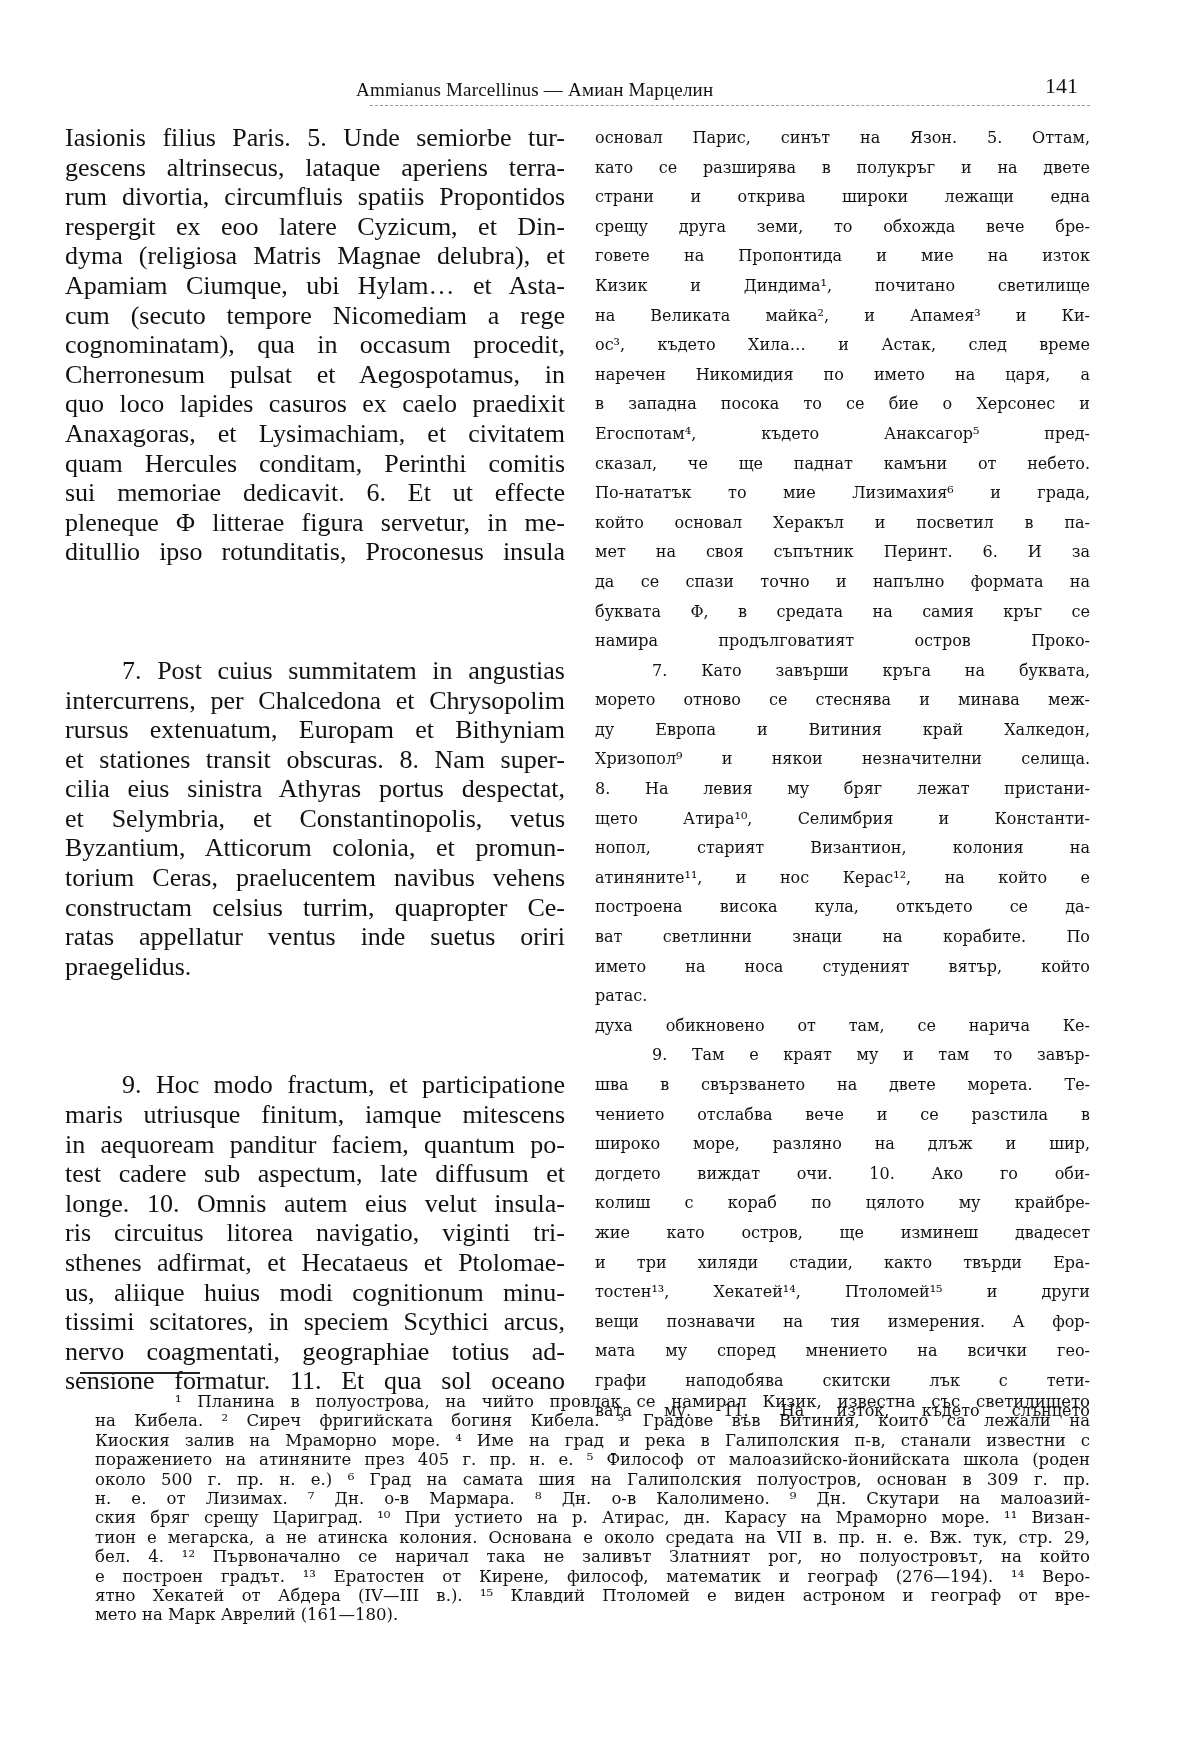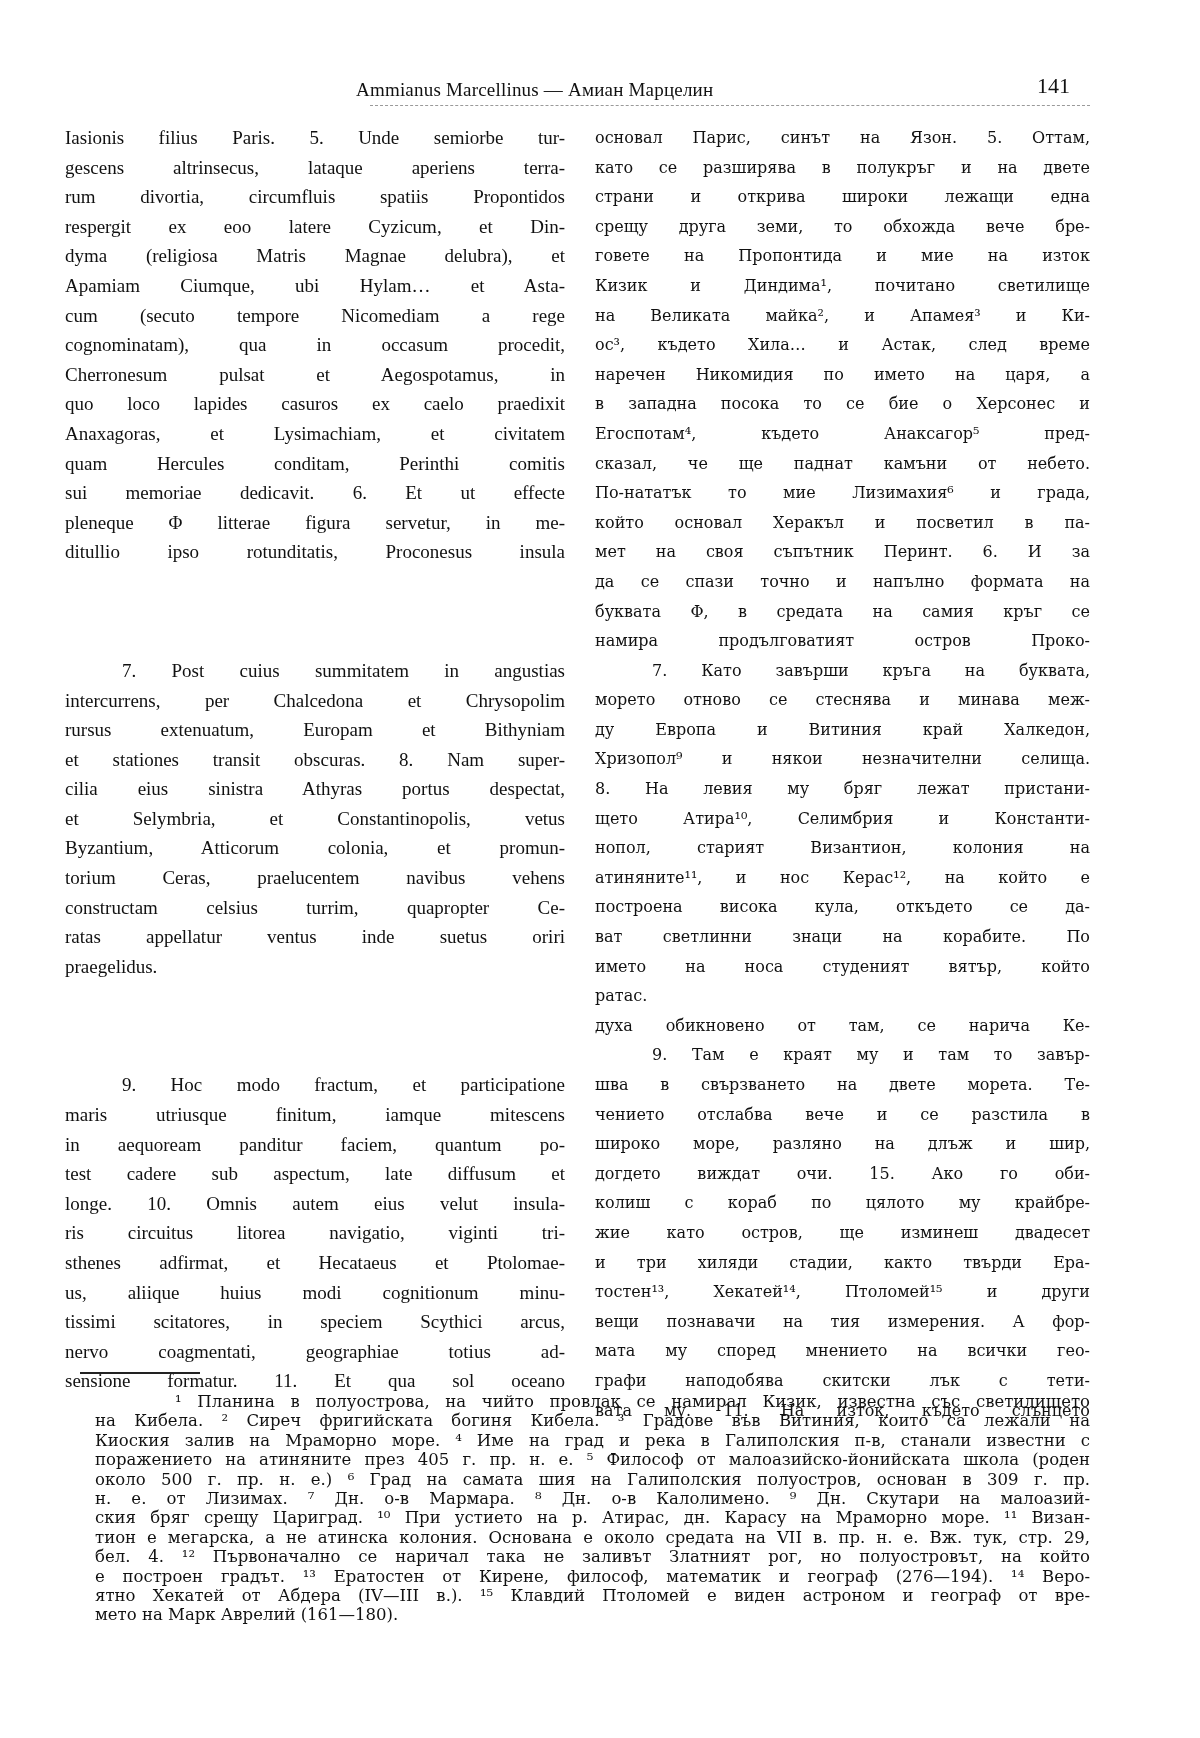--- a/index.html
+++ b/index.html
@@ -5,28 +5,28 @@
   html, body { margin: 0; padding: 0; background: #ffffff; }
   body {
     width: 1200px; height: 1738px; position: relative; overflow: hidden;
     font-family: "Liberation Serif", "DejaVu Serif", serif; color: #111111;
   }
   .header {
     position: absolute; left: 356px; top: 78px; width: 730px; height: 26px;
     font-size: 19px; line-height: 24px; text-align: right;
   }
   .header .title { position: absolute; left: 0; top: 0; white-space: nowrap; letter-spacing: 0.2px; }
-  .header .pagenum { position: absolute; right: 16px; top: -4px; font-size: 22px; }
+  .header .pagenum { position: absolute; right: 8px; top: -4px; font-size: 22px; }
   .header-rule {
     position: absolute; left: 370px; top: 105px; width: 720px; height: 0;
     border-top: 1px dashed #9a9a9a;
   }
   .col {
     position: absolute; top: 123px; width: 500px;
-    font-size: 19px; line-height: 29.6px;
+    font-size: 26px; line-height: 29.6px;
   }
   .col.left { left: 65px; }
   .col.right { left: 595px; width: 495px; font-family: "DejaVu Serif", serif; font-size: 16px; }
   .line { display: block; white-space: nowrap; text-align: justify; text-align-last: justify; height: 29.6px; }
   .line.last { text-align-last: left; }
   .line.indent { padding-left: 57px; }
   .gap { display: block; height: 0; }
   .fn-rule { position: absolute; left: 80px; top: 1372px; width: 120px; border-top: 2px solid #222; }
   .footnotes {
     position: absolute; left: 95px; top: 1392px; width: 995px;
@@ -121,21 +121,21 @@
   <span class="line">атиняните¹¹, и нос Керас¹², на който е</span>
   <span class="line">построена висока кула, откъдето се да-</span>
   <span class="line">ват светлинни знаци на корабите. По</span>
   <span class="line">името на носа студеният вятър, който</span>
   <span class="line last">ратас.</span>
   <span class="line">духа обикновено от там, се нарича Ке-</span>
   <span class="line indent">9. Там е краят му и там то завър-</span>
   <span class="line">шва в свързването на двете морета. Те-</span>
   <span class="line">чението отслабва вече и се разстила в</span>
   <span class="line">широко море, разляно на длъж и шир,</span>
-  <span class="line">догдето виждат очи. 15. Ако го оби-</span>
+  <span class="line">догдето виждат очи. 10. Ако го оби-</span>
   <span class="line">колиш с кораб по цялото му крайбре-</span>
   <span class="line">жие като остров, ще изминеш двадесет</span>
   <span class="line">и три хиляди стадии, както твърди Ера-</span>
   <span class="line">тостен¹³, Хекатей¹⁴, Птоломей¹⁵ и други</span>
   <span class="line">вещи познавачи на тия измерения. А фор-</span>
   <span class="line">мата му според мнението на всички гео-</span>
   <span class="line">графи наподобява скитски лък с тети-</span>
   <span class="line">вата му. 11. На изток, където слънцето</span>
 </div>
 

